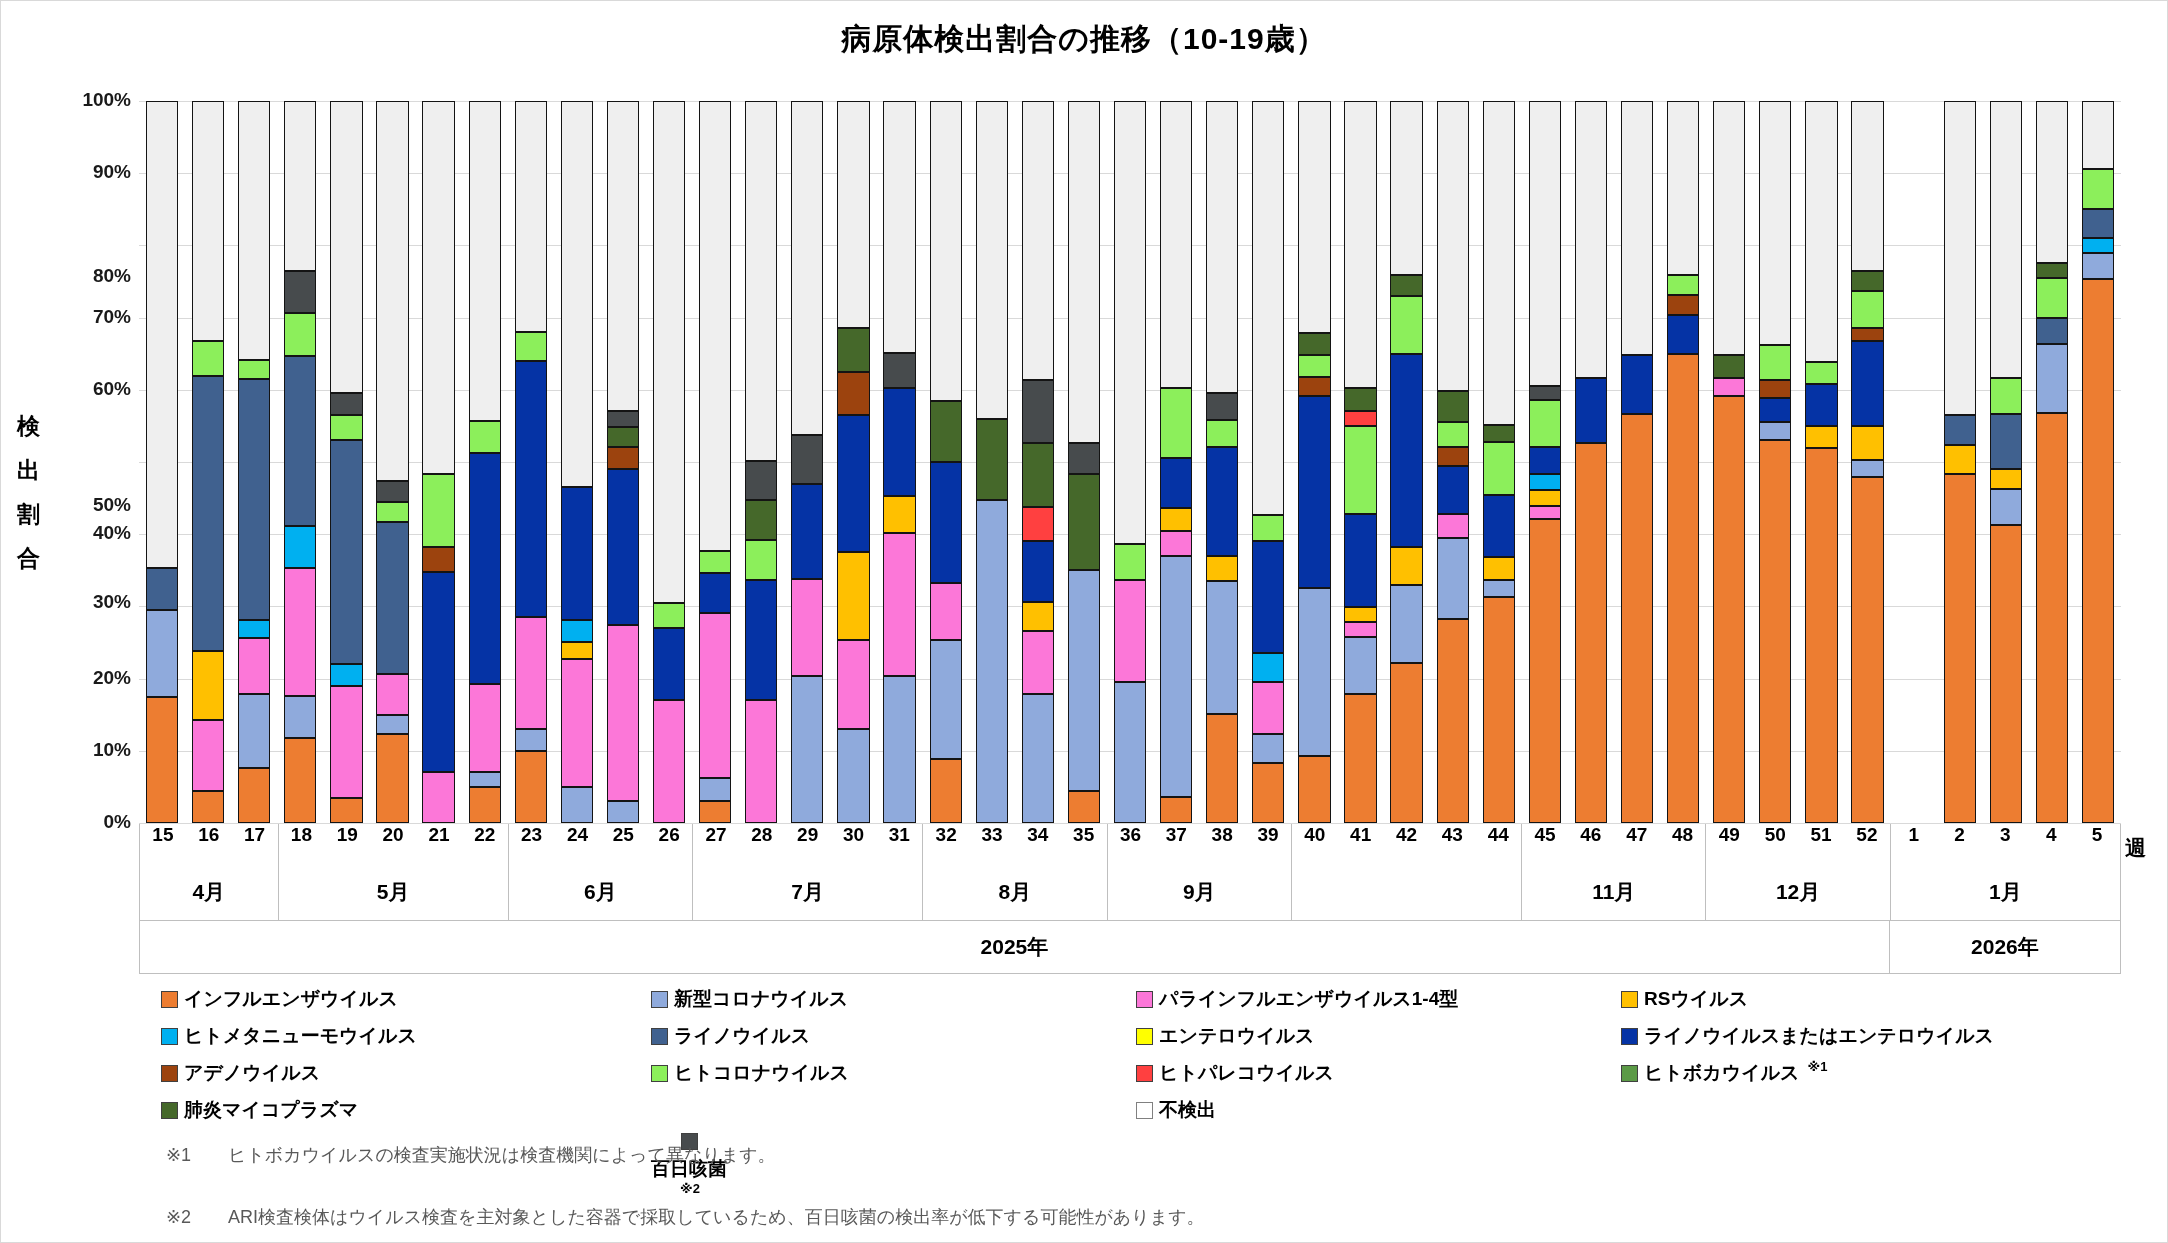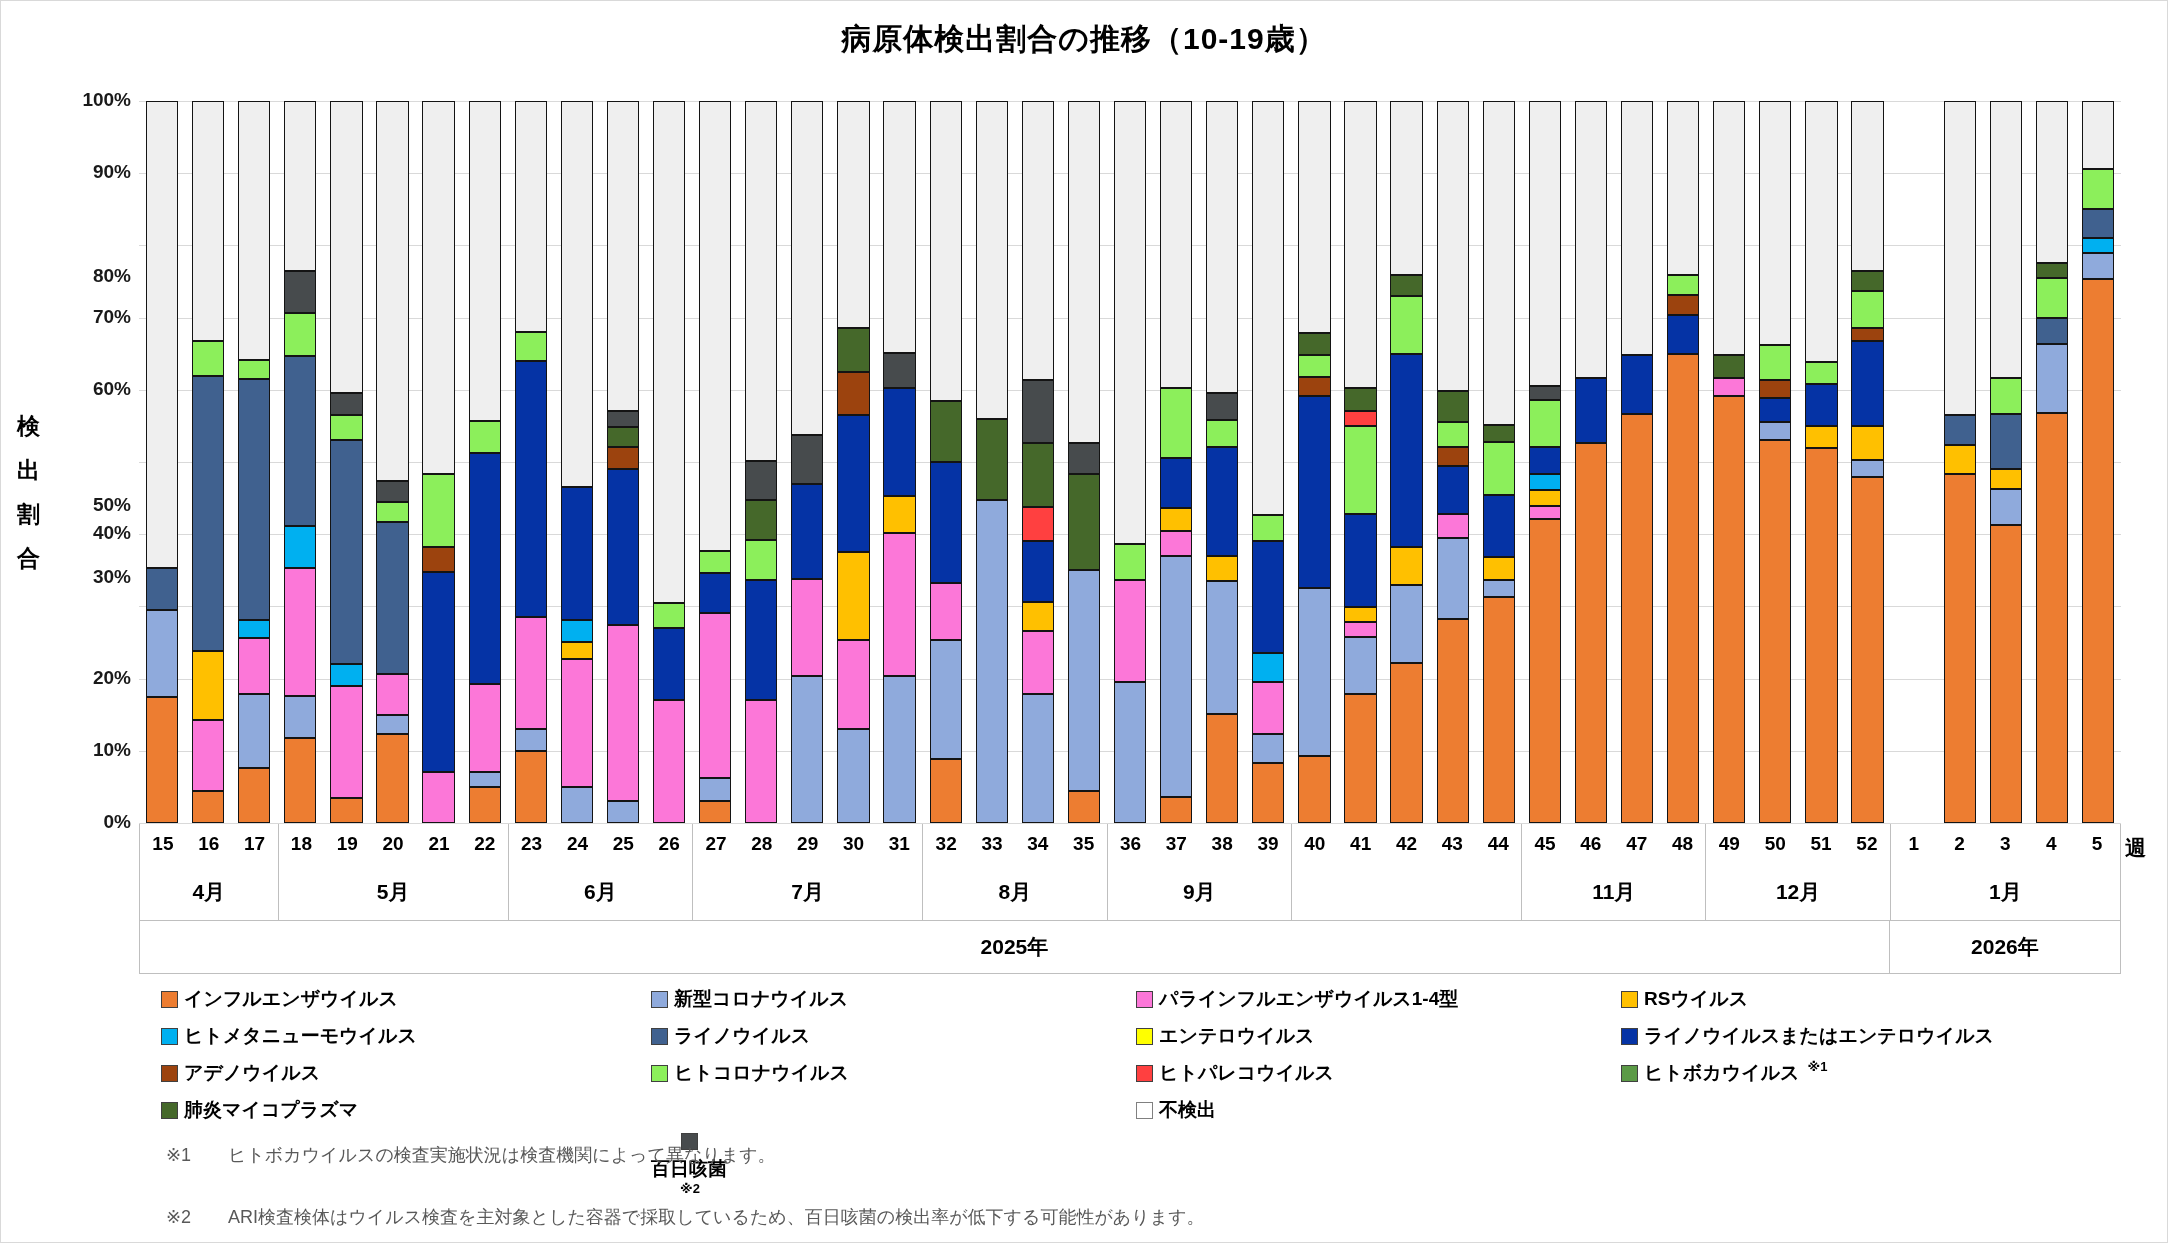--- a/index.html
+++ b/index.html
@@ -12,21 +12,21 @@
   .slot{position:relative;flex:1 1 0;height:100%;}
   .bar{position:absolute;left:15%;width:70%;bottom:0;display:flex;flex-direction:column-reverse;}
   .seg{box-sizing:border-box;border:1px solid #141414;width:100%;}
   .ytick{position:absolute;width:72px;text-align:right;font-size:19px;font-weight:700;color:#1a1a1a;}
   .yaxis-title{position:absolute;left:16px;top:410px;display:flex;flex-direction:column;gap:13px;
     font-size:23px;font-weight:700;}
   .xaxis{position:absolute;left:138px;top:823px;width:1982px;box-sizing:border-box;}
   .groups{display:flex;width:100%;}
   .group{display:flex;flex-direction:column;border-left:1px solid #bfbfbf;box-sizing:border-box;}
   .group:last-child{border-right:1px solid #bfbfbf;}
-  .group-weeks{display:flex;height:40px;align-items:center;}
+  .group-weeks{display:flex;height:40px;}
   .week-label{flex:1 1 0;text-align:center;font-size:19px;font-weight:600;}
   .group-month{height:56px;display:flex;align-items:center;justify-content:center;font-size:21px;font-weight:600;}
   .years{display:flex;border-top:1px solid #bfbfbf;border-bottom:1px solid #bfbfbf;height:54px;width:100%;box-sizing:border-box;}
   .year-cell{display:flex;align-items:center;justify-content:center;font-size:21px;font-weight:600;
     border-left:1px solid #bfbfbf;box-sizing:border-box;}
   .year-cell:last-child{border-right:1px solid #bfbfbf;}
   .week-unit{position:absolute;left:2124px;top:833px;font-size:21px;font-weight:600;}
   .legend-item{position:absolute;display:flex;align-items:center;gap:6px;font-size:19px;font-weight:600;}
   .swatch{width:17px;height:17px;box-sizing:border-box;border:1px solid #404040;flex:0 0 auto;}
   .legend-note{font-size:13px;vertical-align:super;position:relative;top:-7px;margin-left:2px;}
@@ -657,17 +657,17 @@
   <div class="footnote" style="left:165px;top:1176px;margin-top:28px;">
     <span class="marker">※2</span><span>ARI検査検体はウイルス検査を主対象とした容器で採取しているため、百日咳菌の検出率が低下する可能性があります。</span>
   </div>
 <div class="ytick" style="left: 58px; top: 88px;">100%</div>
     <div class="ytick" style="left: 58px; top: 160.2px;">90%</div>
     <div class="ytick" style="left: 58px; top: 232.4px; margin-top: 32px;">80%</div>
     <div class="ytick" style="left: 58px; top: 304.6px;">70%</div>
     <div class="ytick" style="left: 58px; top: 376.8px;">60%</div>
     <div class="ytick" style="left: 58px; top: 449px; margin-top: 44px;">50%</div>
     <div class="ytick" style="left: 58px; top: 521.2px;">40%</div>
-    <div class="ytick" style="left: 58px; top: 565px;">30%</div>
+    <div class="ytick" style="left: 58px; top: 590px;">30%</div>
     <div class="ytick" style="left: 58px; top: 665.6px;">20%</div>
     <div class="ytick" style="left: 58px; top: 737.8px;">10%</div>
     <div class="ytick" style="left: 58px; top: 810px;">0%</div>
   </div>
 
 </body></html>

